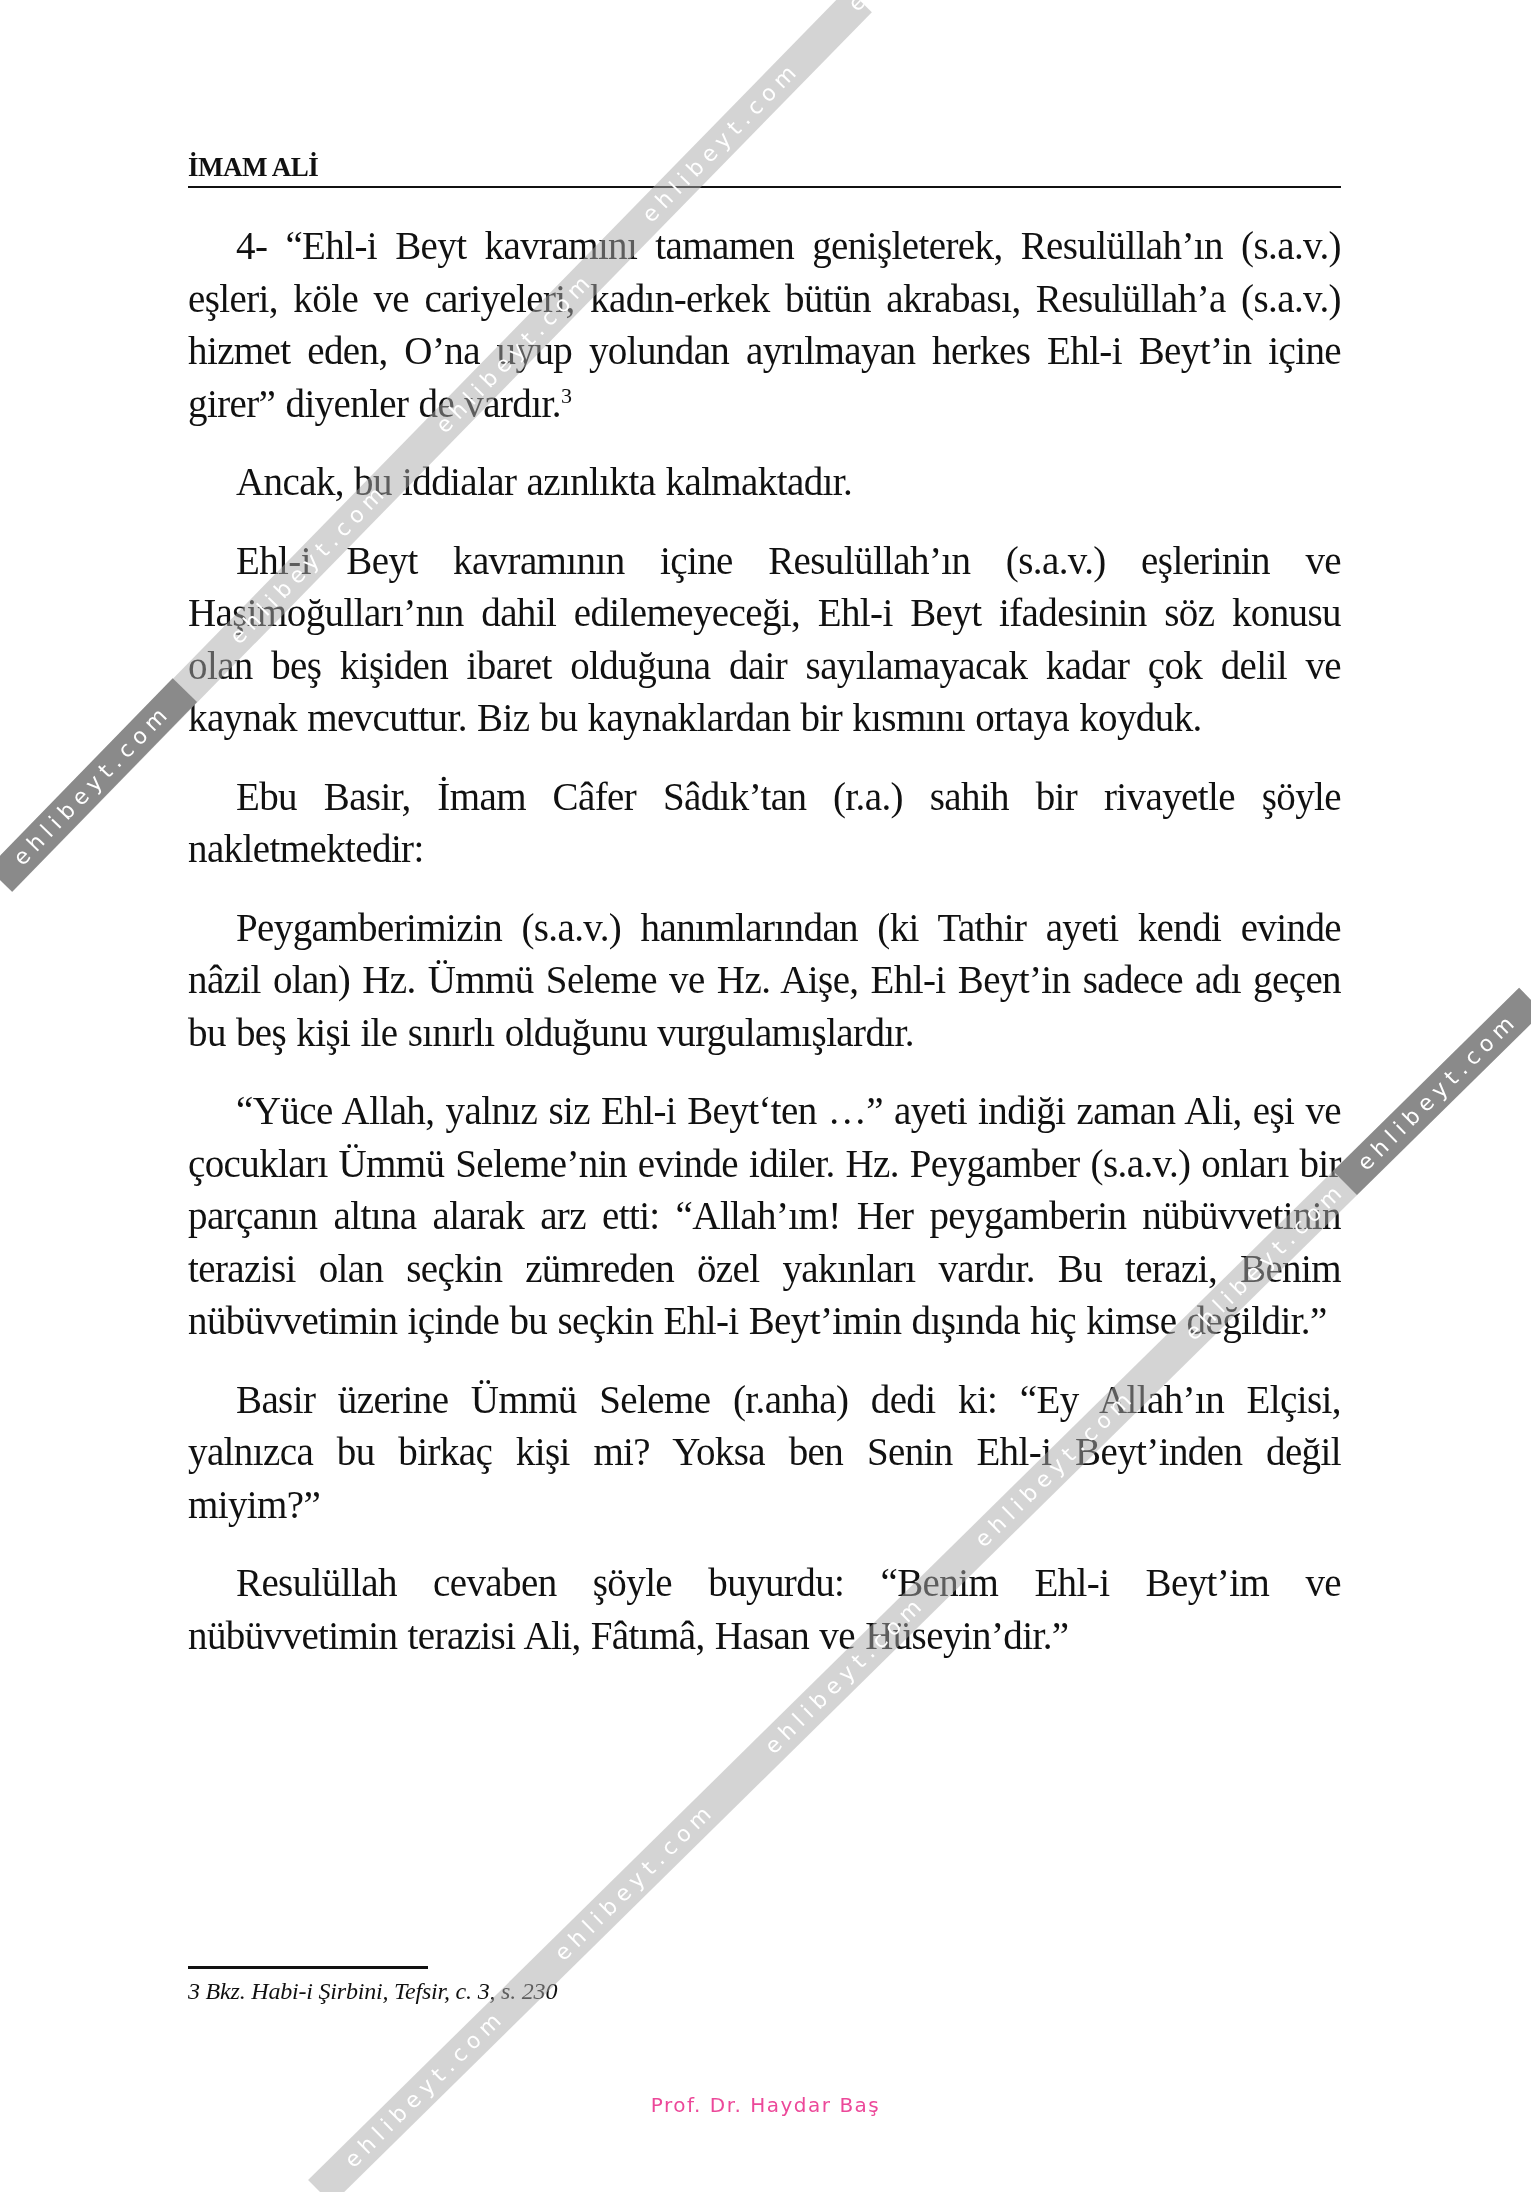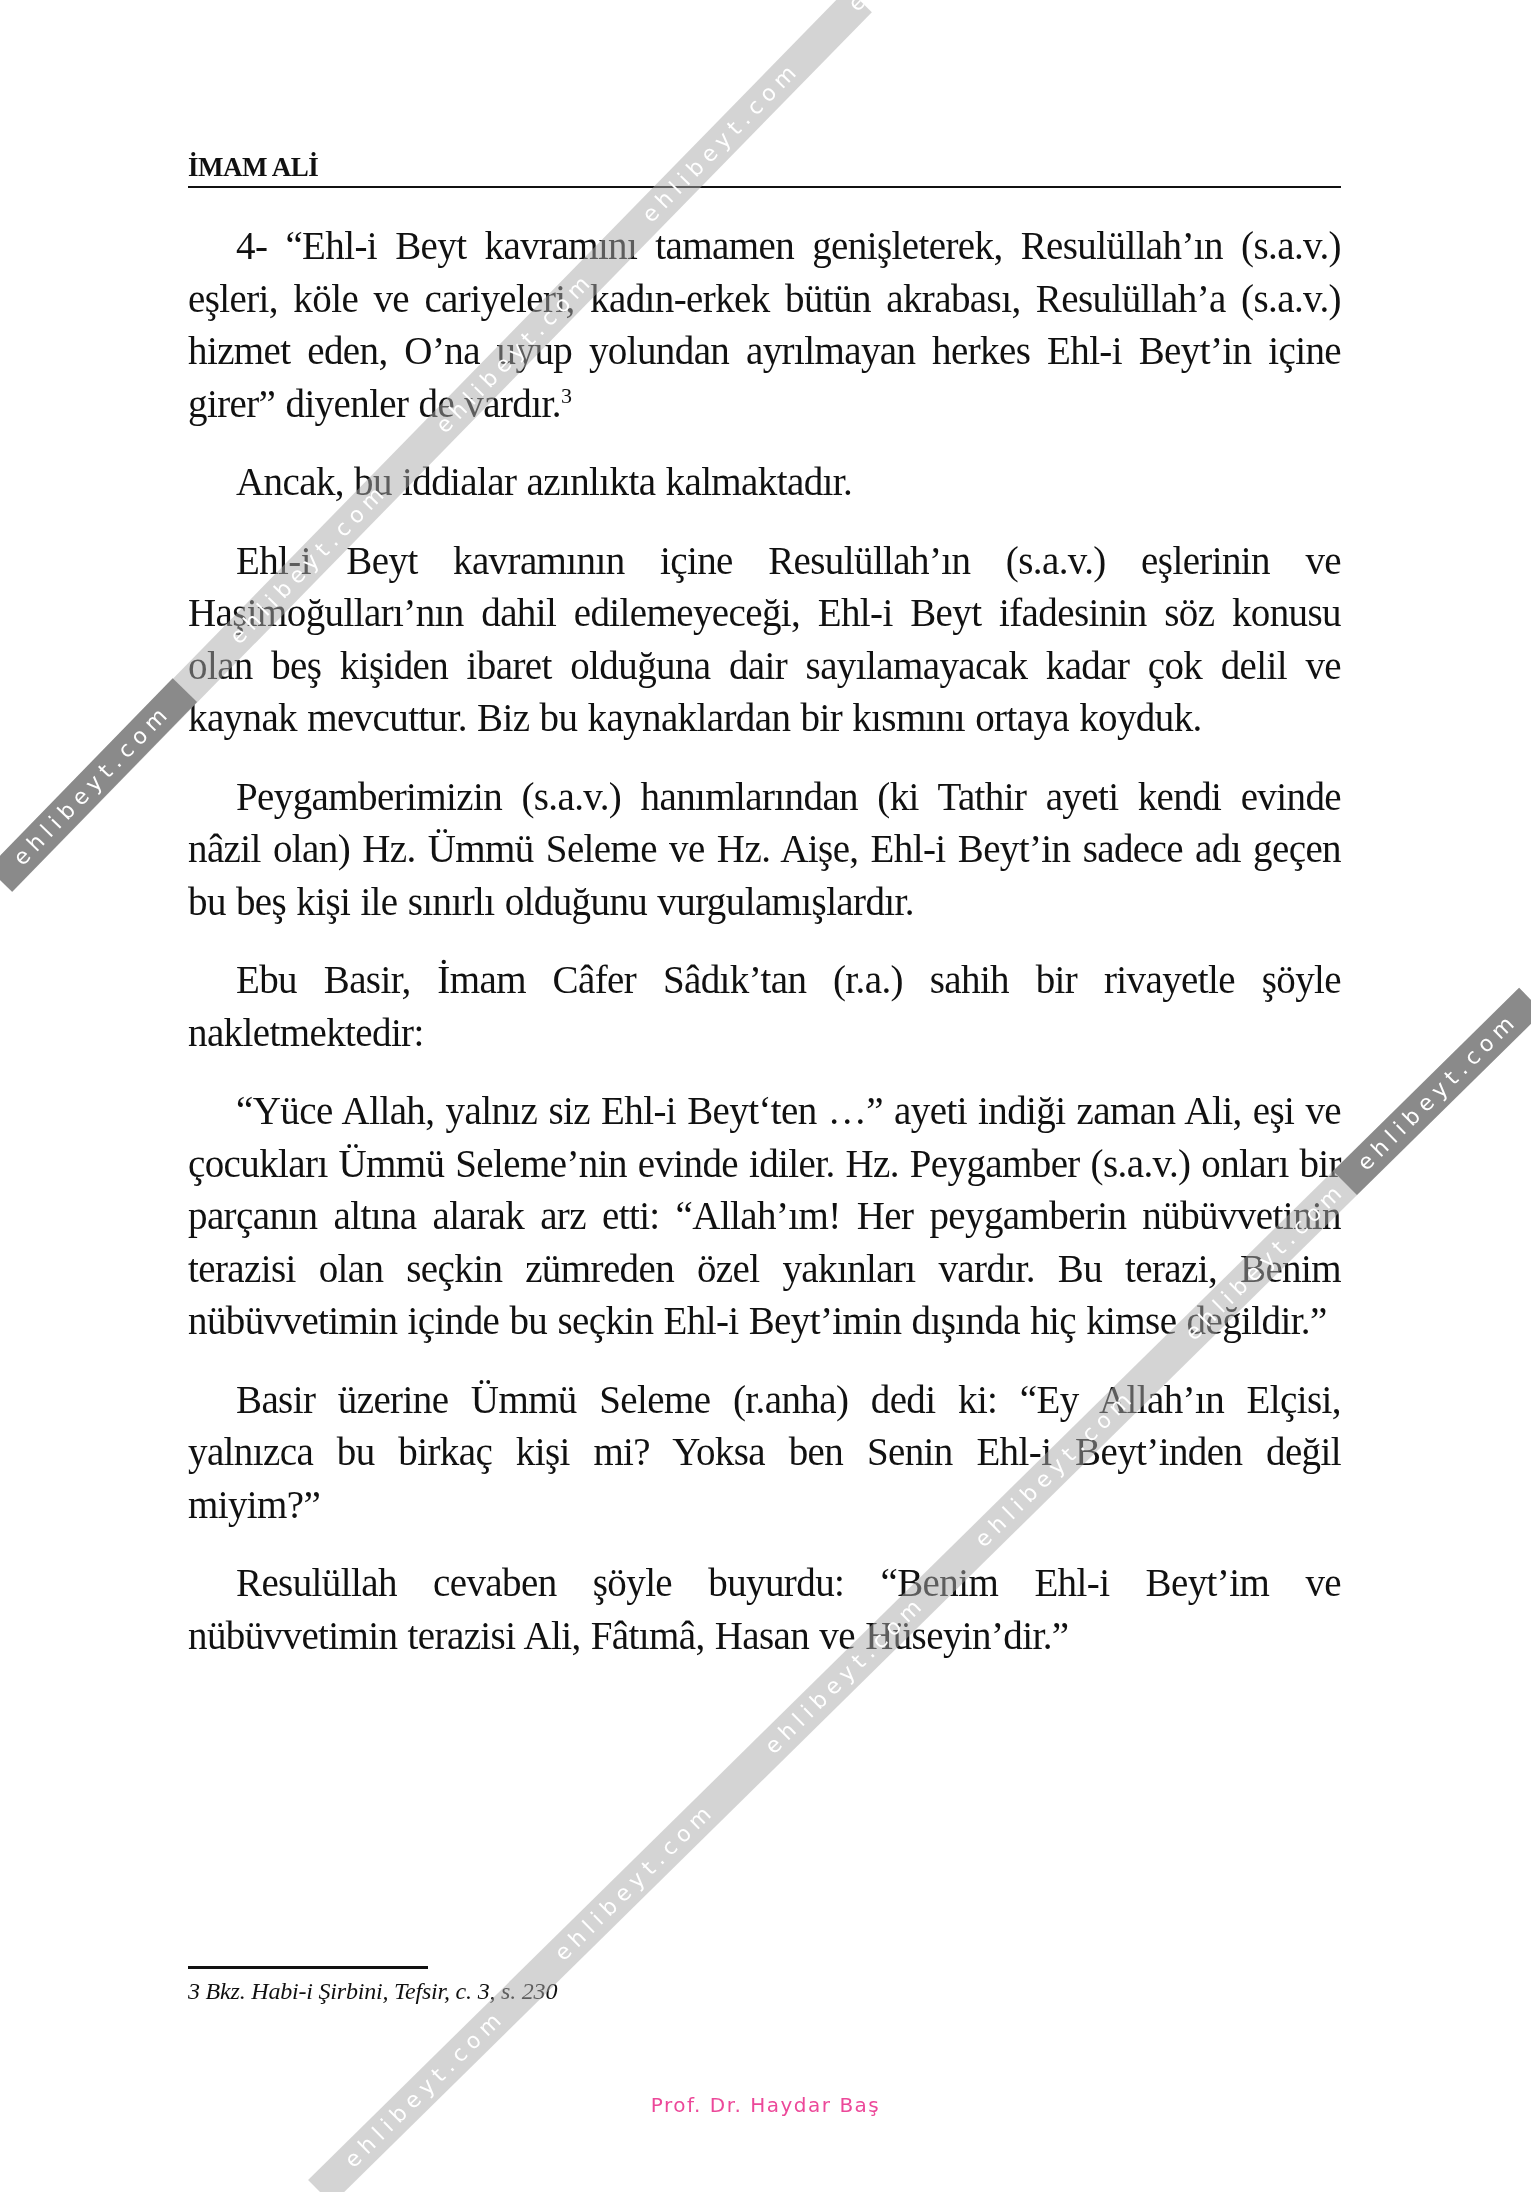--- a/index.html
+++ b/index.html
@@ -40,22 +40,22 @@
 
 <div class="page">
 
   <div class="running-head">İMAM ALİ</div>
   <div class="head-rule"></div>
 
   <div class="body-text">
     <p class="para"><span>4- “Ehl-i Beyt kavramını tamamen genişleterek, Resulüllah’ın (s.a.v.) eşleri, köle ve cariyeleri, kadın-erkek bütün akrabası, Resulüllah’a (s.a.v.) hizmet eden, O’na uyup yolundan ayrılmayan herkes Ehl-i Beyt’in içine girer” diyenler de vardır.</span><sup>3</sup></p>
     <p class="para">Ancak, bu iddialar azınlıkta kalmaktadır.</p>
     <p class="para">Ehl-i Beyt kavramının içine Resulüllah’ın (s.a.v.) eşlerinin ve Haşimoğulları’nın dahil edilemeyeceği, Ehl-i Beyt ifadesinin söz konusu olan beş kişiden ibaret olduğuna dair sayılamayacak kadar çok delil ve kaynak mevcuttur. Biz bu kaynaklardan bir kısmını ortaya koyduk.</p>
+    <p class="para">Ebu Basir, İmam Câfer Sâdık’tan (r.a.) sahih bir rivayetle şöyle nakletmektedir:</p>
     <p class="para">Peygamberimizin (s.a.v.) hanımlarından (ki Tathir ayeti kendi evinde nâzil olan) Hz. Ümmü Seleme ve Hz. Aişe, Ehl-i Beyt’in sadece adı geçen bu beş kişi ile sınırlı olduğunu vurgulamışlardır.</p>
-    <p class="para">Ebu Basir, İmam Câfer Sâdık’tan (r.a.) sahih bir rivayetle şöyle nakletmektedir:</p>
     <p class="para">“Yüce Allah, yalnız siz Ehl-i Beyt‘ten …” ayeti indiği zaman Ali, eşi ve çocukları Ümmü Seleme’nin evinde idiler. Hz. Peygamber (s.a.v.) onları bir parçanın altına alarak arz etti: “Allah’ım! Her peygamberin nübüvvetinin terazisi olan seçkin zümreden özel yakınları vardır. Bu terazi, Benim nübüvvetimin içinde bu seçkin Ehl-i Beyt’imin dışında hiç kimse değildir.”</p>
     <p class="para">Basir üzerine Ümmü Seleme (r.anha) dedi ki: “Ey Allah’ın Elçisi, yalnızca bu birkaç kişi mi? Yoksa ben Senin Ehl-i Beyt’inden değil miyim?”</p>
     <p class="para">Resulüllah cevaben şöyle buyurdu: “Benim Ehl-i Beyt’im ve nübüvvetimin terazisi Ali, Fâtımâ, Hasan ve Hüseyin’dir.”</p>
   </div>
 
   <div class="fn-rule"></div>
   <div class="footnote">3 Bkz. Habi-i Şirbini, Tefsir, c. 3, s. 230</div>
 
   <div class="page-footer">Prof. Dr. Haydar Baş</div>
 

